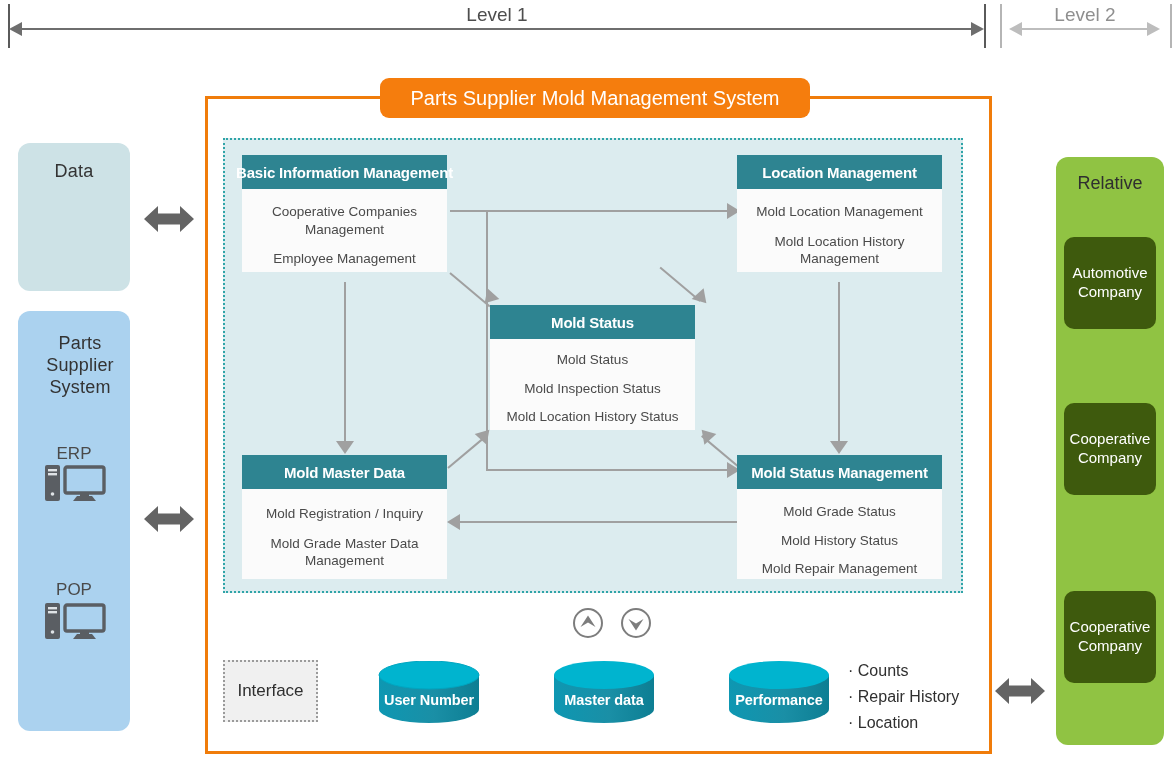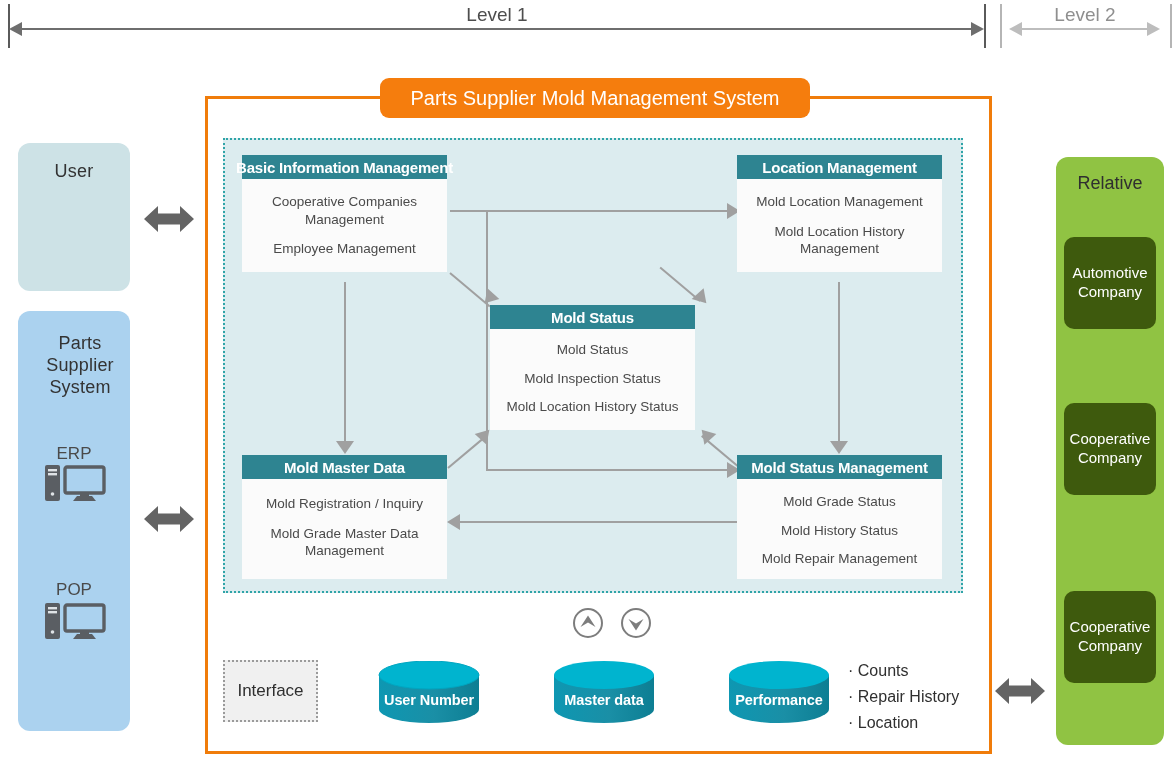--- a/index.html
+++ b/index.html
@@ -137,21 +137,21 @@
     background:#fbfbfb;
     box-sizing:border-box;
     display:flex;
     flex-direction:column;
   }
   .mod-head{
     background:#2e8491;
     color:#ffffff;
     font-size:15px;
     font-weight:bold;
-    height:24px;
+    height:34px;
     display:flex;
     align-items:center;
     justify-content:center;
     white-space:nowrap;
     letter-spacing:-.2px;
   }
   .mod-body{
     flex:1;
     display:flex;
     flex-direction:column;
@@ -219,21 +219,21 @@
   <div class="arrowhead ah-left" style="left:9px;top:22px;"></div>
   <div class="arrowhead ah-right" style="left:971px;top:22px;"></div>
   <div class="level-label" style="left:432px;top:4px;width:130px;">Level 1</div>
 
   <div class="rule-line light" style="left:1020px;top:28px;width:128px;"></div>
   <div class="arrowhead ah-left light" style="left:1009px;top:22px;"></div>
   <div class="arrowhead ah-right light" style="left:1147px;top:22px;"></div>
   <div class="level-label l2" style="left:1020px;top:4px;width:130px;">Level 2</div>
 
   <div class="side-box user-box" style="left:18px;top:143px;width:112px;height:148px;">
-    <div class="side-title">User</div>
+    <div class="side-title">Data</div>
   </div>
 
   <div class="side-box pss-box" style="left:18px;top:311px;width:112px;height:420px;">
     <div class="side-title" style="padding-top:22px;margin-left:12px;">Parts Supplier System</div>
 
     <div class="pc-label" style="top:126px;margin-top:7px;">ERP</div>
     <div class="pc-icon" style="left:26px;top:152px;">
       <svg width="62" height="42" viewBox="0 0 62 42">
         <rect x="1" y="2" width="15" height="36" rx="2" fill="#5a5e63"></rect>
         <rect x="4" y="6" width="9" height="2.4" fill="#dfe3e6"></rect>

